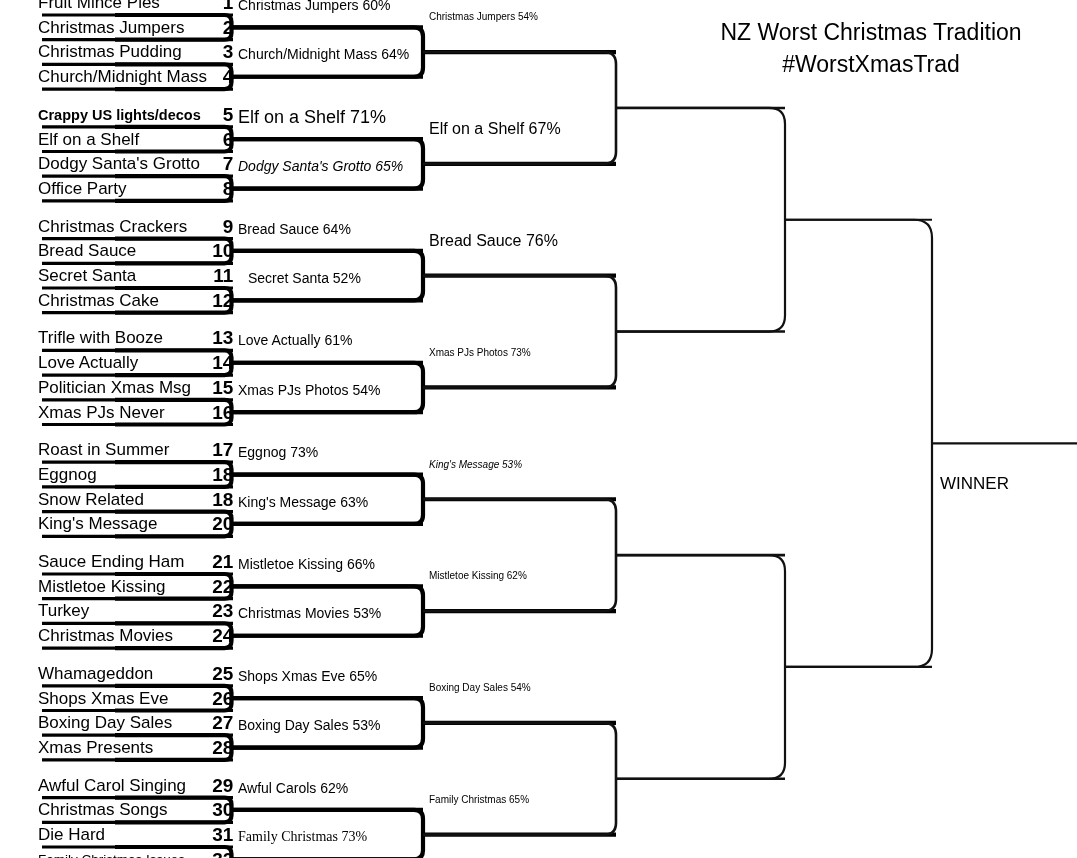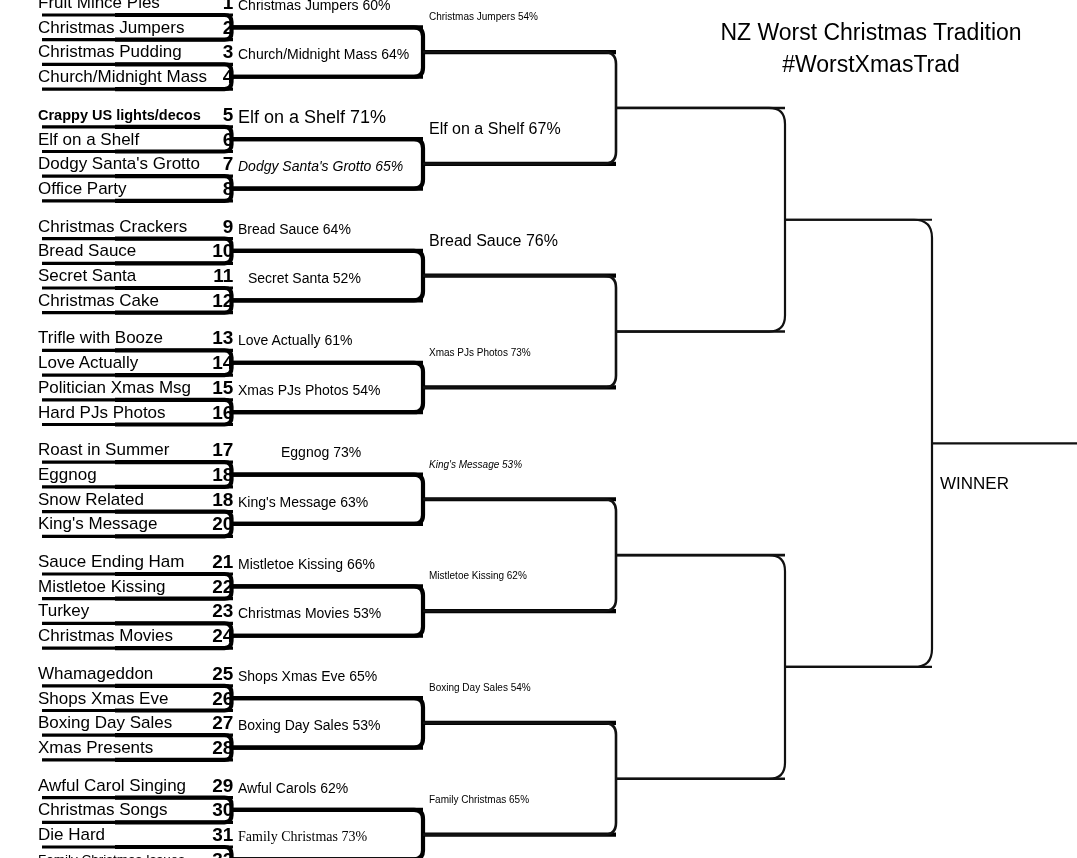--- a/index.html
+++ b/index.html
@@ -239,21 +239,21 @@
       <div class="seed" style="left: 0px; top: 352.1px; width: 233px;">
         <span class="num">14</span>
         <span class="nm">Love Actually</span>
       </div>
       <div class="seed" style="left: 0px; top: 376.8px; width: 233px;">
         <span class="num">15</span>
         <span class="nm">Politician Xmas Msg</span>
       </div>
       <div class="seed" style="left: 0px; top: 401.5px; width: 233px;">
         <span class="num">16</span>
-        <span class="nm">Hard PJs Photos</span>
+        <span class="nm">Xmas PJs Never</span>
       </div>
       <div class="seed" style="left: 0px; top: 439.2px; width: 233px;">
         <span class="num">17</span>
         <span class="nm">Roast in Summer</span>
       </div>
       <div class="seed" style="left: 0px; top: 463.9px; width: 233px;">
         <span class="num">18</span>
         <span class="nm">Eggnog</span>
       </div>
       <div class="seed" style="left: 0px; top: 488.6px; width: 233px;">
@@ -316,21 +316,21 @@
 
   <div id="r1-labels">
       <div class="res r1" style="left: 238px; top: -4px;">Christmas Jumpers 60%</div>
       <div class="res r1" style="left: 238px; top: 45.4px;">Church/Midnight Mass 64%</div>
       <div class="res r1 big" style="left: 238px; top: 107.8px;">Elf on a Shelf 71%</div>
       <div class="res r1" style="left: 238px; top: 157.2px; font-style: italic;">Dodgy Santa's Grotto 65%</div>
       <div class="res r1" style="left: 238px; top: 219.6px;">Bread Sauce 64%</div>
       <div class="res r1" style="left: 248px; top: 269px;">Secret Santa 52%</div>
       <div class="res r1" style="left: 238px; top: 331.4px;">Love Actually 61%</div>
       <div class="res r1" style="left: 238px; top: 380.8px;">Xmas PJs Photos 54%</div>
-      <div class="res r1" style="left: 238px; top: 443.2px; margin-left: 43px;">Eggnog 73%</div>
+      <div class="res r1" style="left: 238px; top: 443.2px;">Eggnog 73%</div>
       <div class="res r1" style="left: 238px; top: 492.6px;">King's Message 63%</div>
       <div class="res r1" style="left: 238px; top: 555px; text-align: center;">Mistletoe Kissing 66%</div>
       <div class="res r1" style="left: 238px; top: 604.4px;">Christmas Movies 53%</div>
       <div class="res r1" style="left: 238px; top: 666.8px;">Shops Xmas Eve 65%</div>
       <div class="res r1" style="left: 238px; top: 716.2px;">Boxing Day Sales 53%</div>
       <div class="res r1" style="left: 238px; top: 778.6px;">Awful Carols 62%</div>
       <div class="res r1" style="left: 238px; top: 828px; font-family: Liberation Serif, serif;">Family Christmas 73%</div>
     </div>
   <div id="r2-labels">
       <div class="res r2" style="left: 429px; top: 8.35px;">Christmas Jumpers 54%</div>

